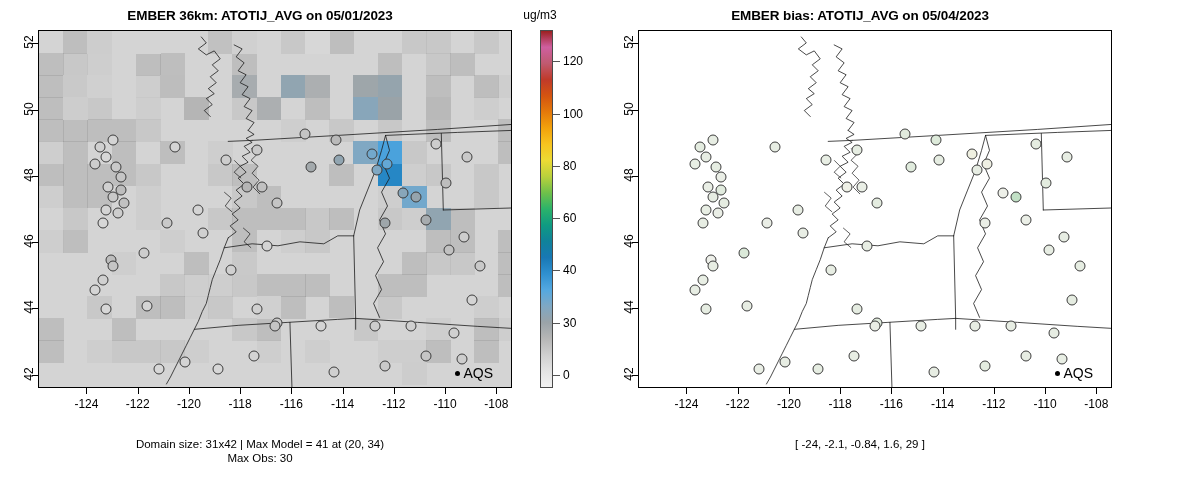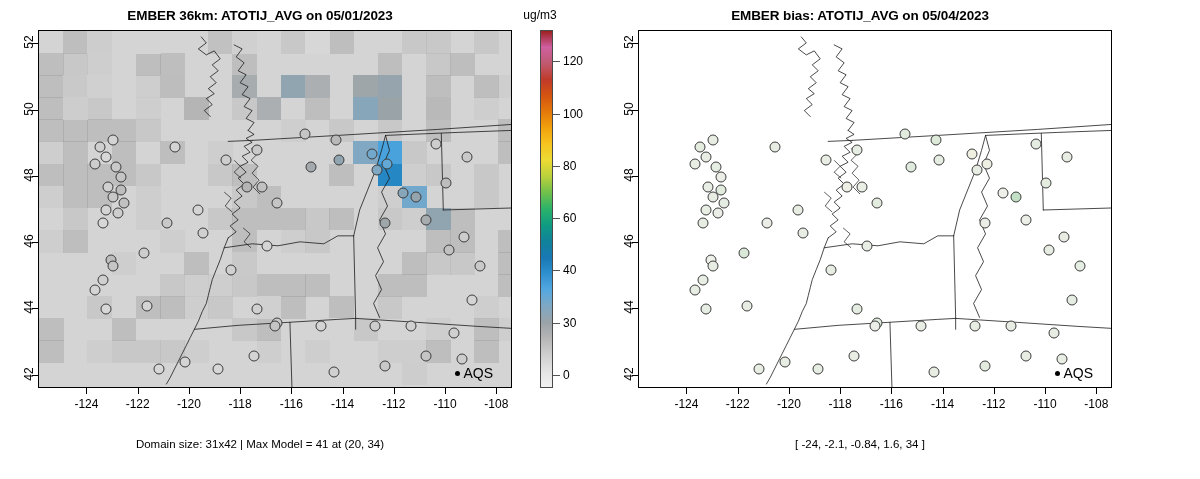--- a/index.html
+++ b/index.html
@@ -409,20 +409,21 @@
       <div class="tick-y" style="top: 212.148px;"></div>
       <div class="lab-y" style="top: 204.148px;">46</div>
       <div class="tick-y" style="top: 278.444px;"></div>
       <div class="lab-y" style="top: 270.444px;">44</div>
       <div class="tick-y" style="top: 344.741px;"></div>
       <div class="lab-y" style="top: 336.741px;">42</div>
     </div>
 
   <div class="footer">
     <div>Domain size: 31x42 | Max Model = 41 at (20, 34)</div>
+    <div>Max Obs: 30</div>
   </div>
 
   <div class="cbar-wrap" id="cbar-left">
     <div class="cbar-unit">ug/m3</div>
     <div class="cbar-bar" id="cbar-left-bar" style="background: linear-gradient(to top, rgb(242, 242, 242), rgb(227, 227, 227), rgb(207, 207, 207), rgb(182, 182, 182), rgb(154, 163, 168), rgb(127, 168, 196), rgb(84, 168, 224), rgb(47, 144, 208), rgb(24, 120, 180), rgb(16, 130, 155), rgb(15, 155, 130), rgb(43, 179, 106), rgb(111, 192, 74), rgb(185, 209, 60), rgb(236, 219, 52), rgb(247, 196, 31), rgb(242, 162, 12), rgb(228, 121, 10), rgb(212, 84, 16), rgb(192, 58, 42), rgb(192, 90, 112), rgb(207, 95, 160), rgb(156, 32, 32));"></div>
     <div id="cbar-left-ticks">
         <div class="cbar-tick" style="top: 344.934px;"></div>
         <div class="cbar-lab" style="top: 344.934px;">0</div>
         <div class="cbar-tick" style="top: 292.672px;"></div>
         <div class="cbar-lab" style="top: 292.672px;">30</div>
@@ -576,20 +577,20 @@
       <div class="lab-y" style="top: 137.852px;">48</div>
       <div class="tick-y" style="top: 212.148px;"></div>
       <div class="lab-y" style="top: 204.148px;">46</div>
       <div class="tick-y" style="top: 278.444px;"></div>
       <div class="lab-y" style="top: 270.444px;">44</div>
       <div class="tick-y" style="top: 344.741px;"></div>
       <div class="lab-y" style="top: 336.741px;">42</div>
     </div>
 
   <div class="footer">
-    <div>[ -24,   -2.1,   -0.84,   1.6,   34 ]</div>
+    <div>[ -24,   -2.1,   -0.84,   1.6,   29 ]</div>
   </div>
 
   <div class="cbar-wrap" id="cbar-right">
 
     <div id="cbar-right-ticks"></div>
   </div>
 </div>
 
 </body></html>

